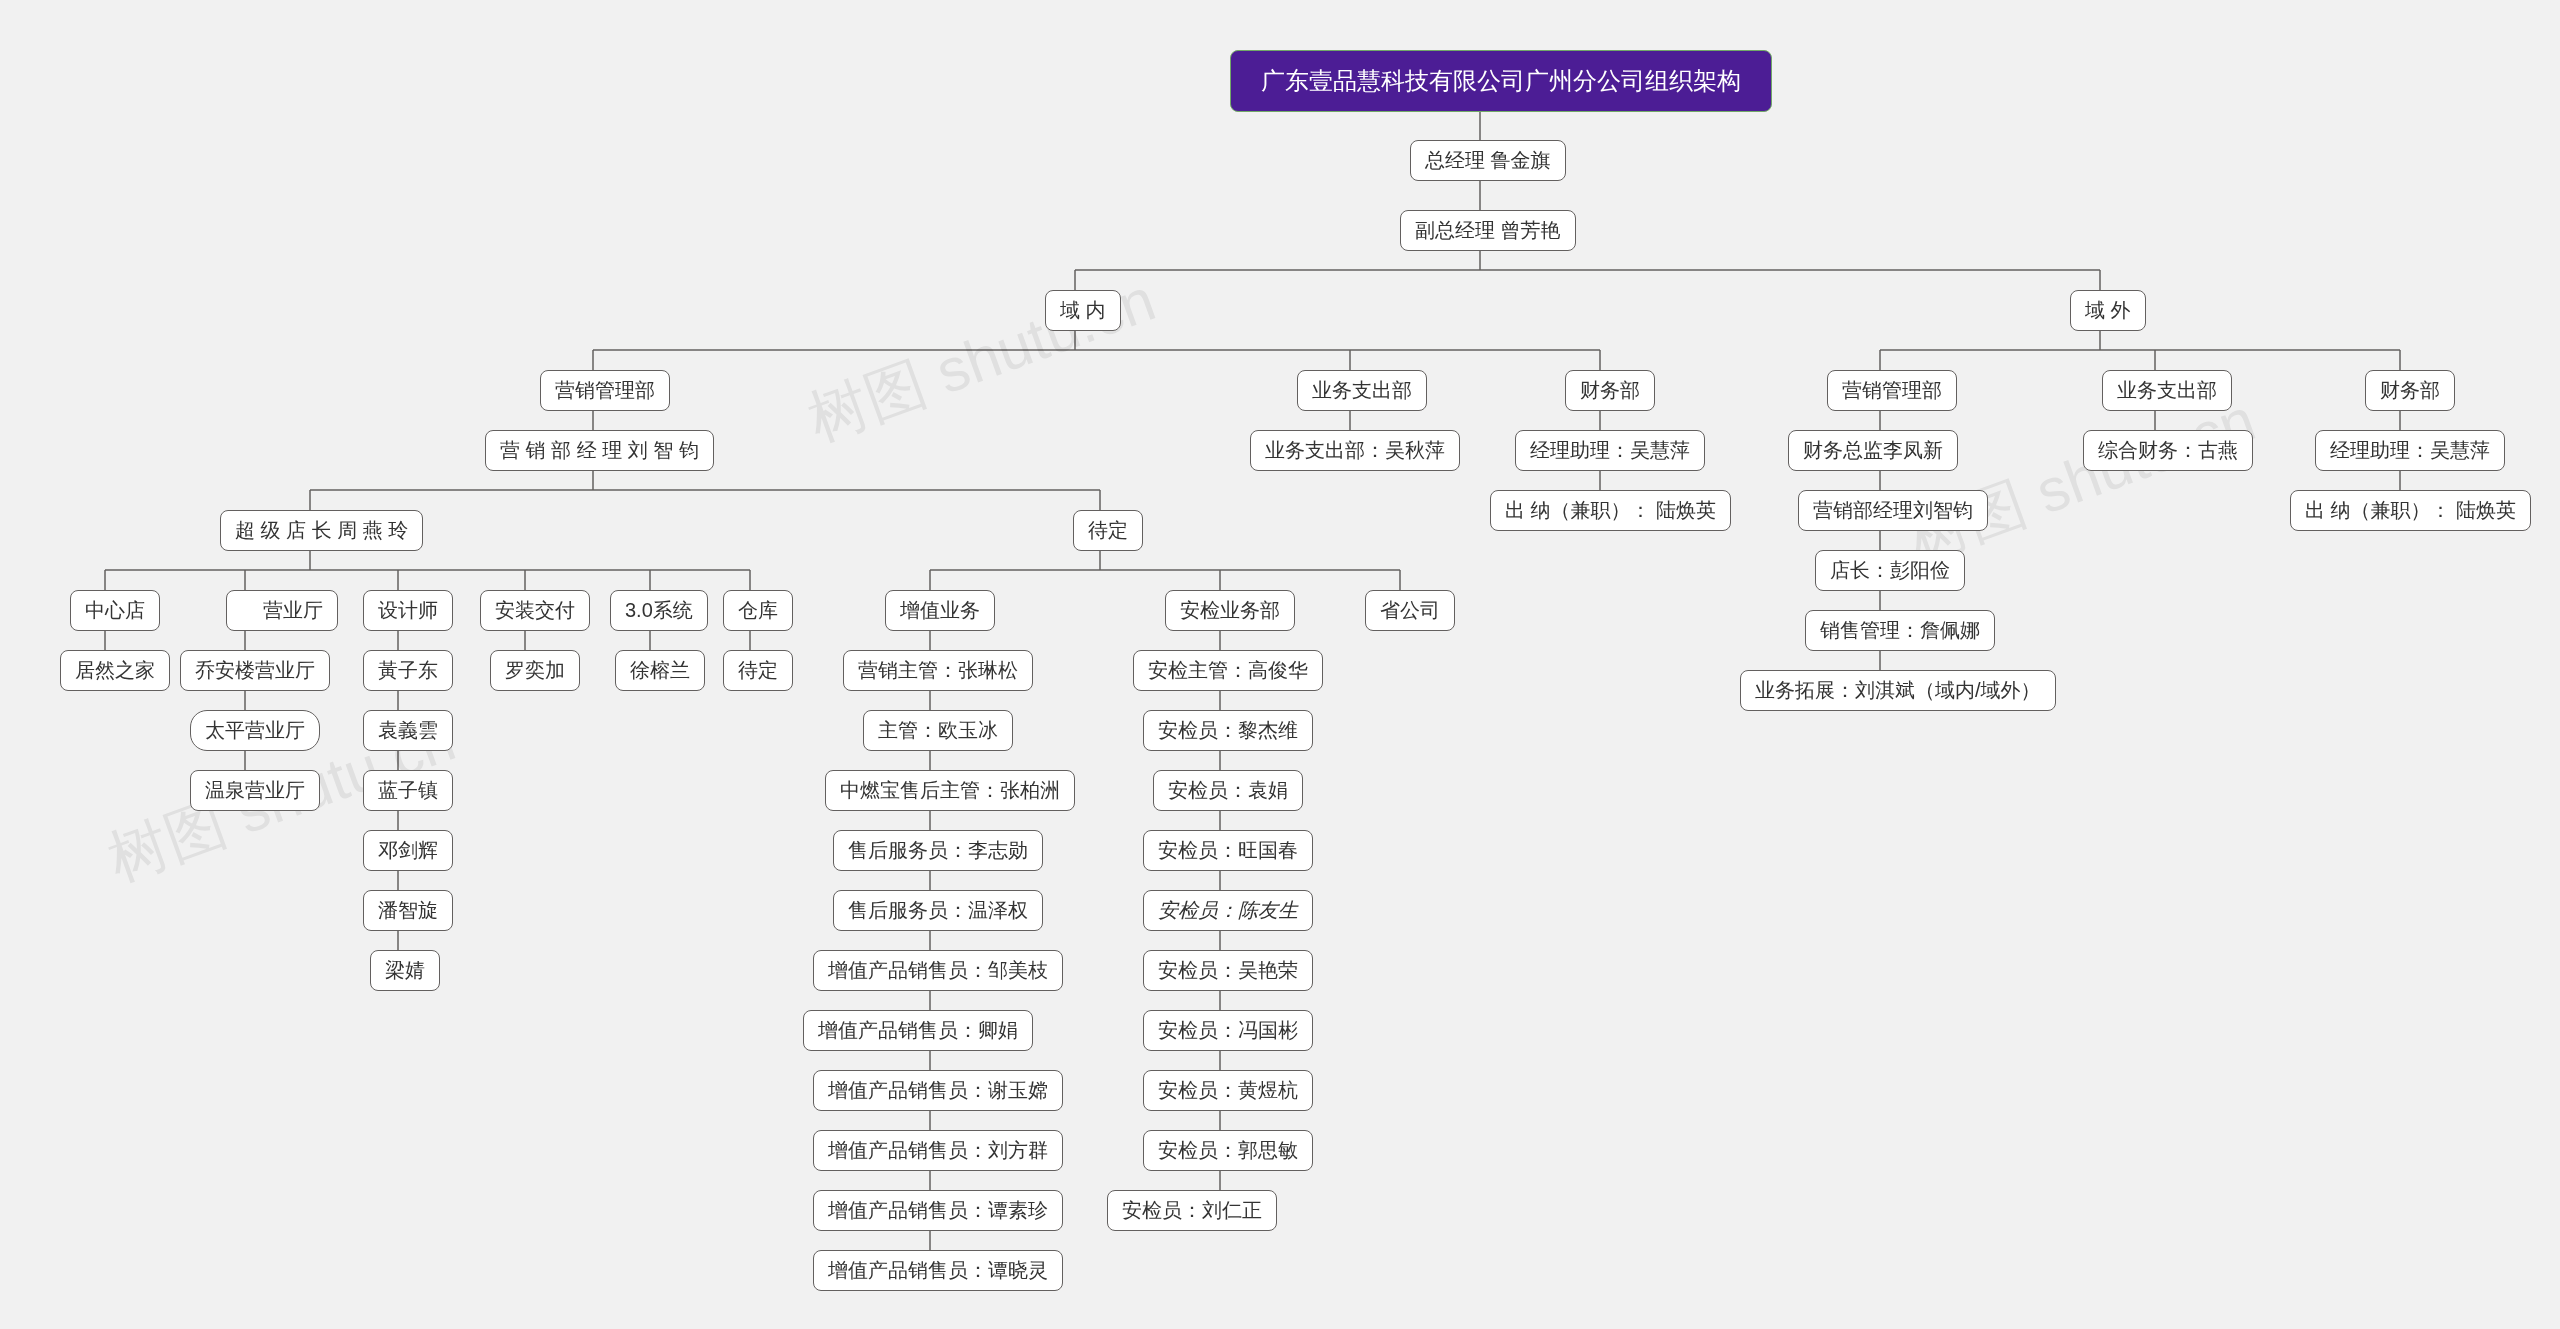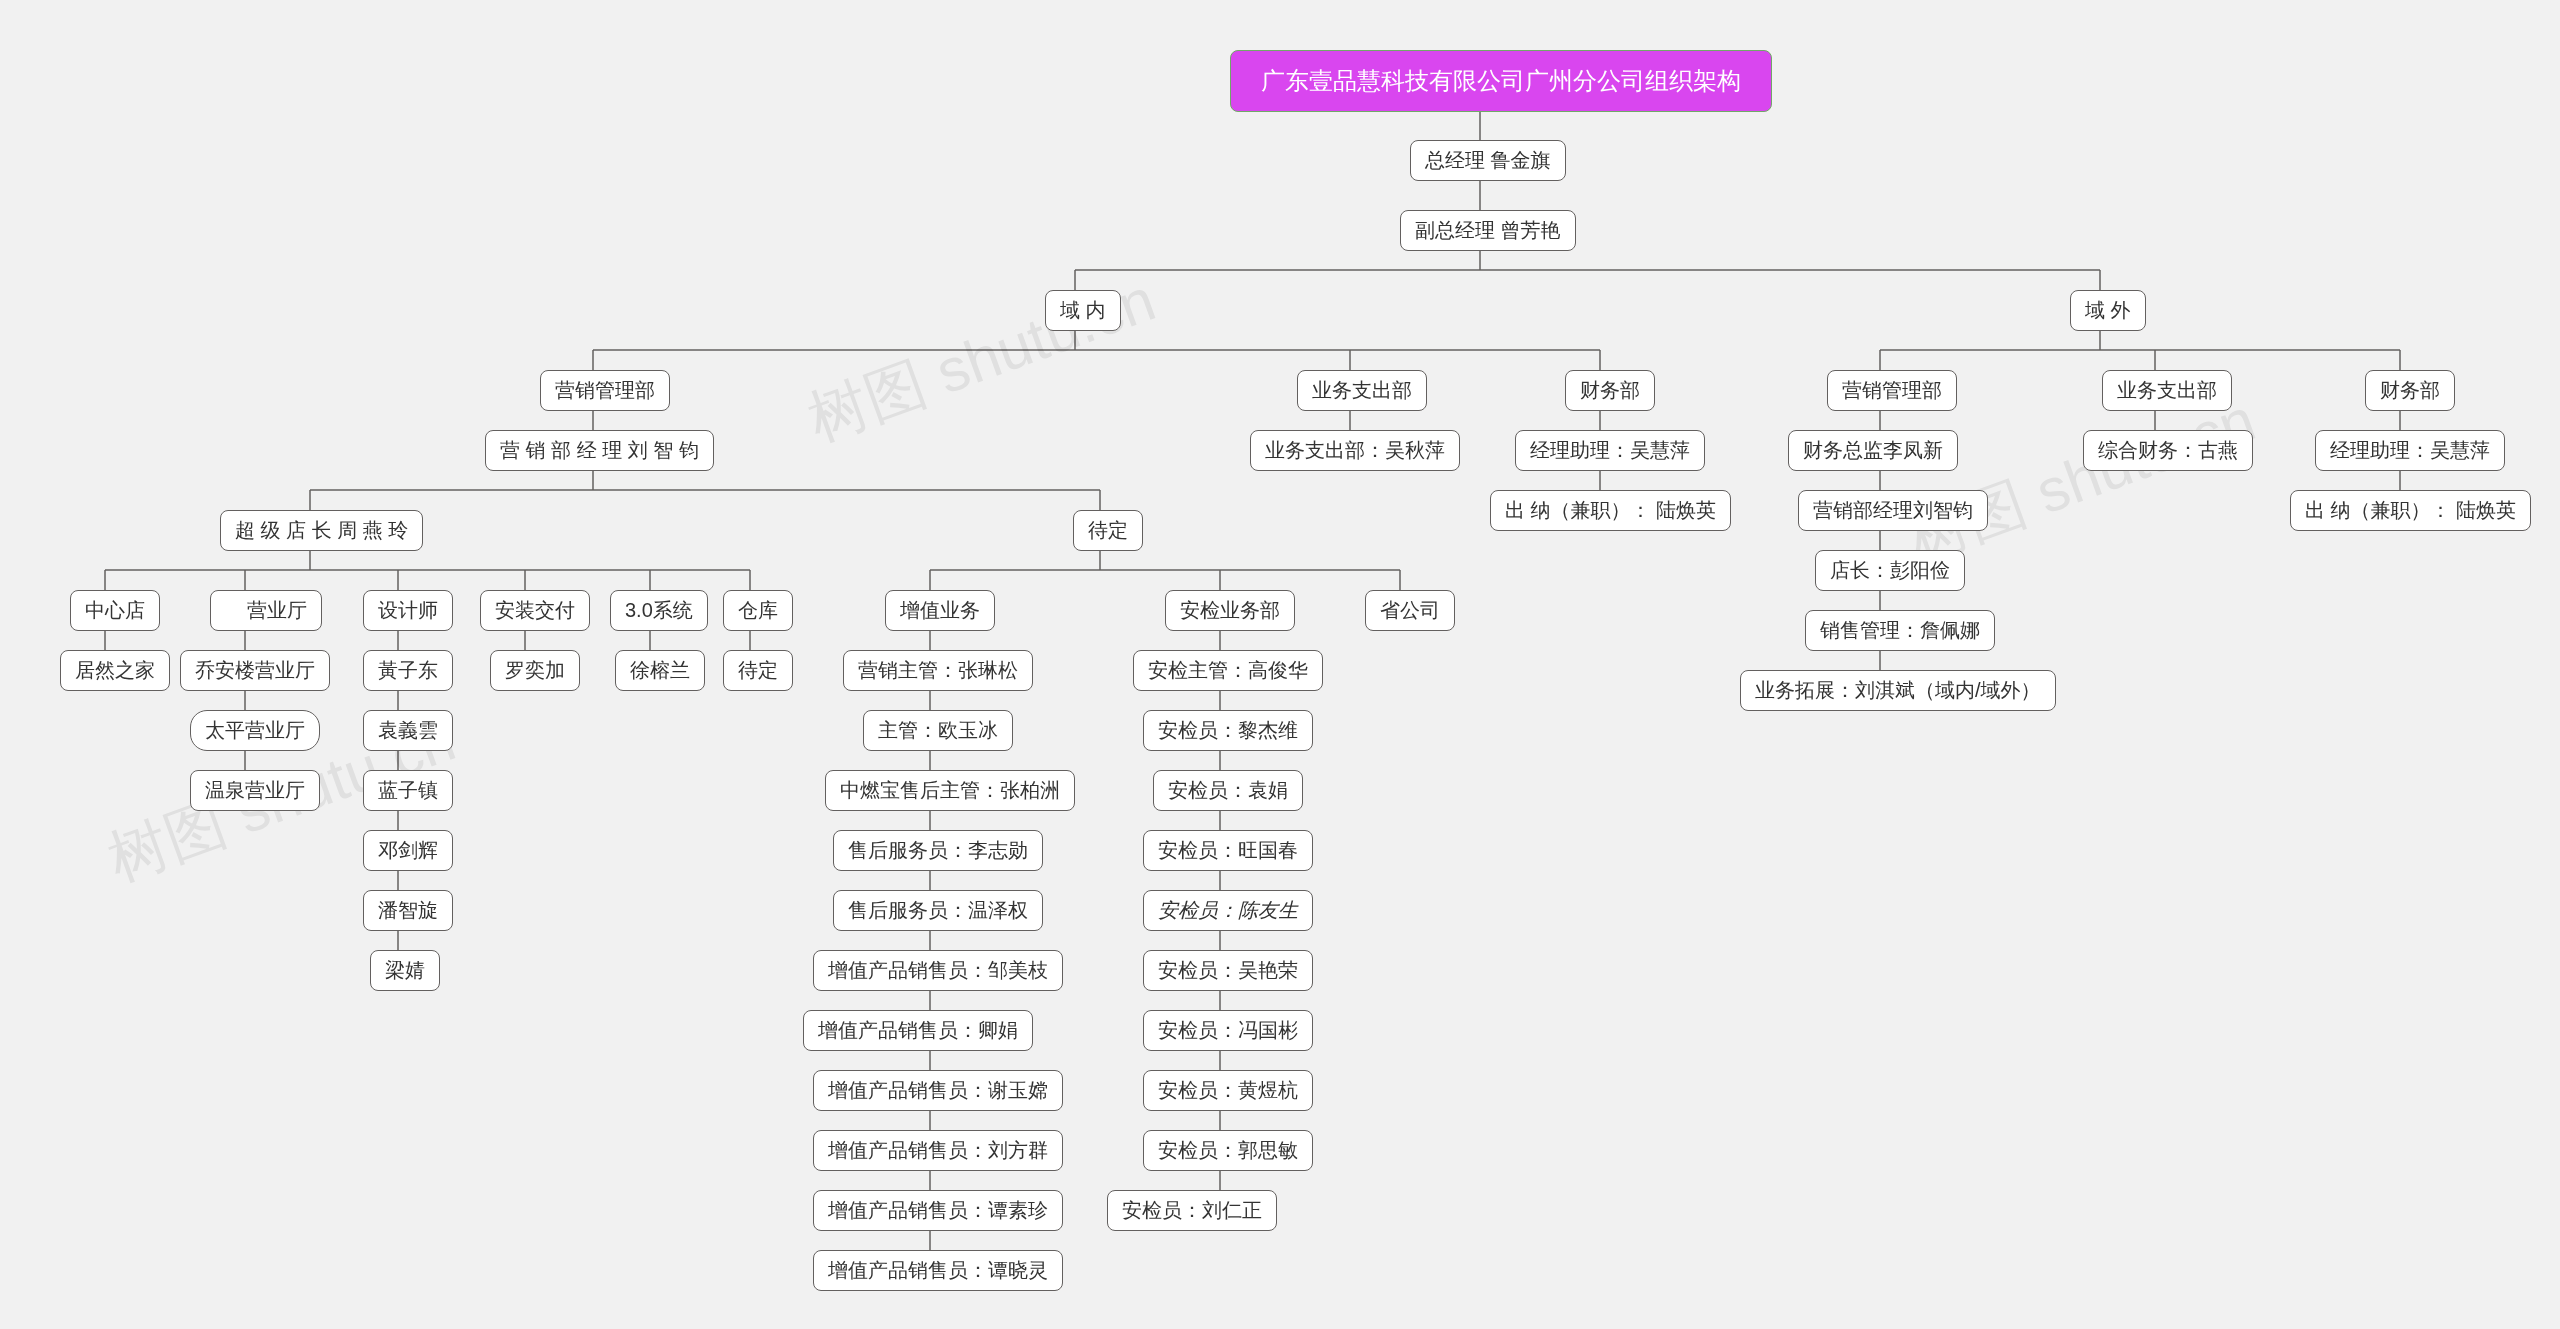--- a/index.html
+++ b/index.html
@@ -2,21 +2,21 @@
 <html><head>
 <meta charset="utf-8">
 <style>
   html,body{margin:0;padding:0;background:#f1f1f1;font-family:"Microsoft YaHei",Arial,sans-serif;}
   body{width:2560px;height:1329px;overflow:hidden;position:relative;}
   .canvas{position:relative;width:2560px;height:1329px;}
   svg.connectors{position:absolute;top:0;left:0;width:2560px;height:1329px;pointer-events:none;}
   .node{position:absolute;background:#fff;border:1.5px solid #63605f;border-radius:8px;
         font-size:20px;color:#333;display:flex;align-items:center;justify-content:center;
         padding:6px 14px;white-space:nowrap;box-sizing:border-box;}
-  .root{background:#d946ef;border:1.5px solid #72a868;color:#fff;font-size:24px;padding:14px 30px;}
+  .root{background:#4c1d95;border:1.5px solid #72a868;color:#fff;font-size:24px;padding:14px 30px;}
   .wm{position:absolute;font-size:60px;color:rgba(0,0,0,0.07);transform:rotate(-20deg);
        font-family:Arial,sans-serif;pointer-events:none;white-space:nowrap;}
 </style>
 </head>
 <body>
 
 <div class="canvas">
 
 <svg class="connectors">
   <g stroke="#63605f" stroke-width="1.5" fill="none">
@@ -153,21 +153,21 @@
 <div class="node" style="left:2083px;top:430px;">综合财务：古燕</div>
 
 <div class="node" style="left:2365px;top:370px;">财务部</div>
 <div class="node" style="left:2315px;top:430px;">经理助理：吴慧萍</div>
 <div class="node" style="left:2290px;top:490px;">出 纳（兼职）： 陆焕英</div>
 
 <div class="node" style="left:220px;top:510px;">超 级 店 长 周 燕 玲</div>
 <div class="node" style="left:1073px;top:510px;">待定</div>
 
 <div class="node" style="left:70px;top:590px;">中心店</div>
-<div class="node" style="left:210px;top:590px;padding-left:36px;">营业厅</div>
+<div class="node" style="left:226px;top:590px;padding-left:36px;">营业厅</div>
 <div class="node" style="left:363px;top:590px;">设计师</div>
 <div class="node" style="left:480px;top:590px;">安装交付</div>
 <div class="node" style="left:610px;top:590px;">3.0系统</div>
 <div class="node" style="left:723px;top:590px;">仓库</div>
 
 <div class="node" style="left:885px;top:590px;">增值业务</div>
 <div class="node" style="left:1165px;top:590px;">安检业务部</div>
 <div class="node" style="left:1365px;top:590px;">省公司</div>
 
 <div class="node" style="left:60px;top:650px;">居然之家</div>

